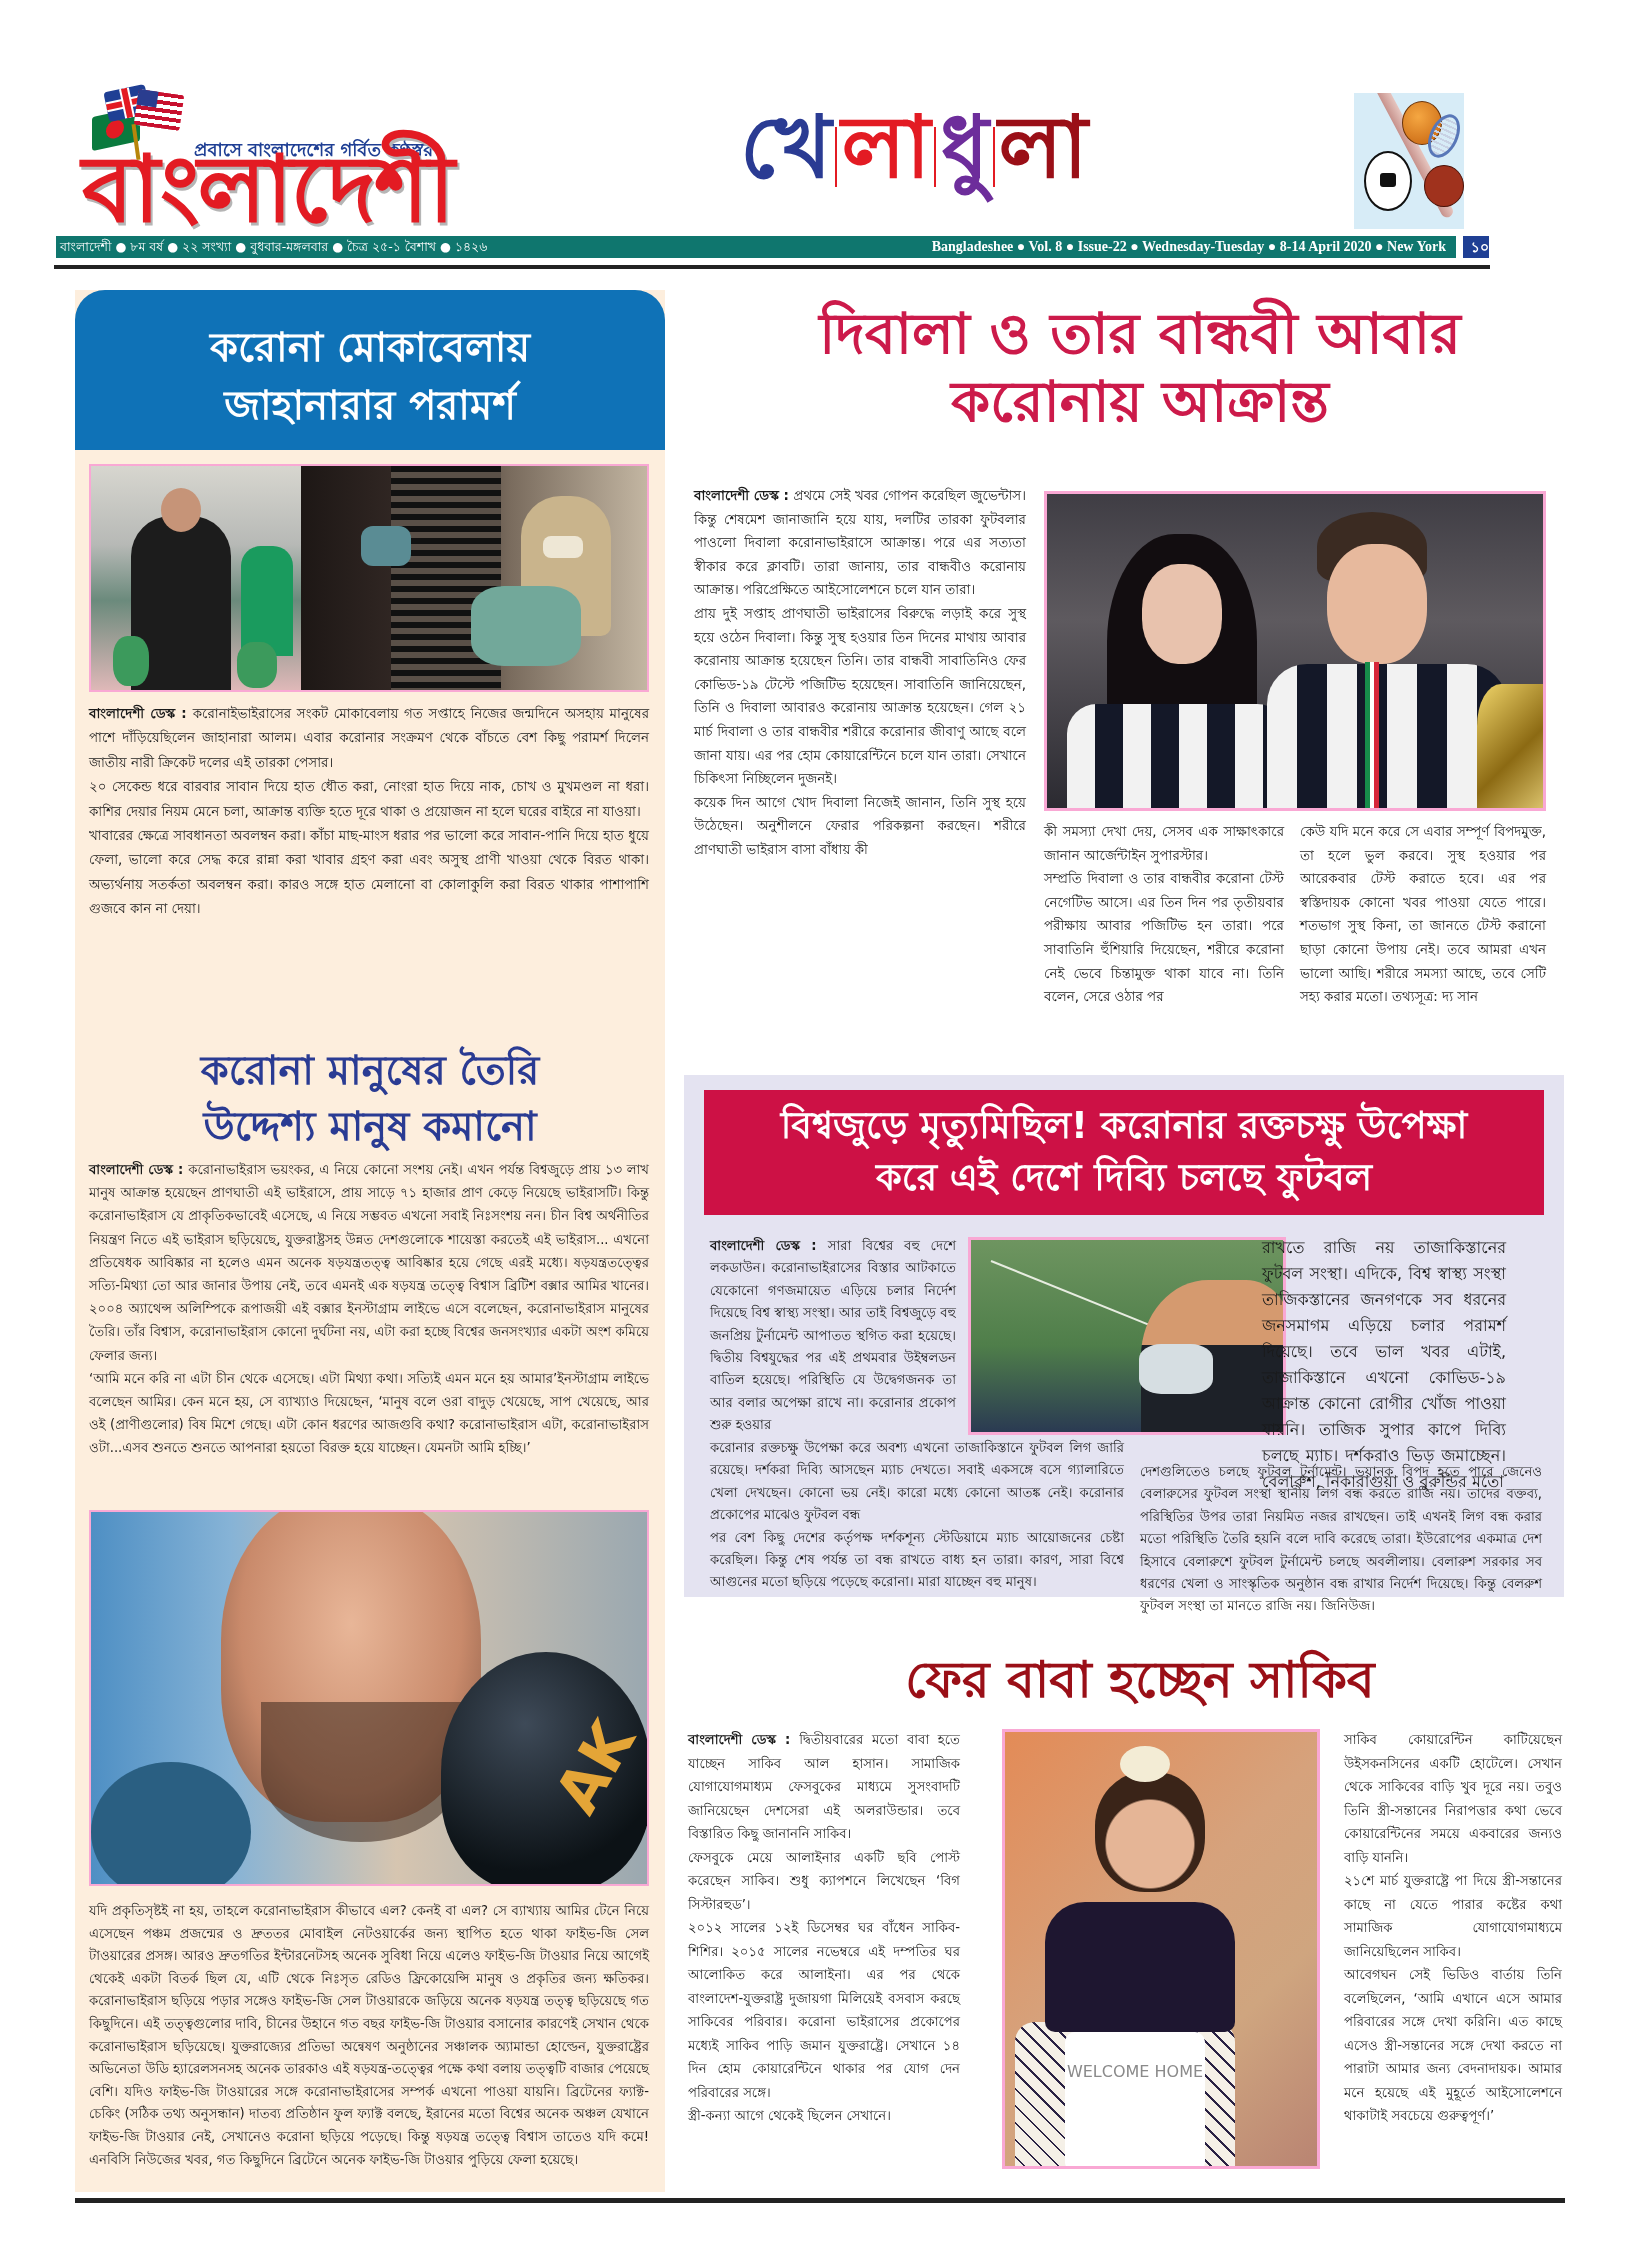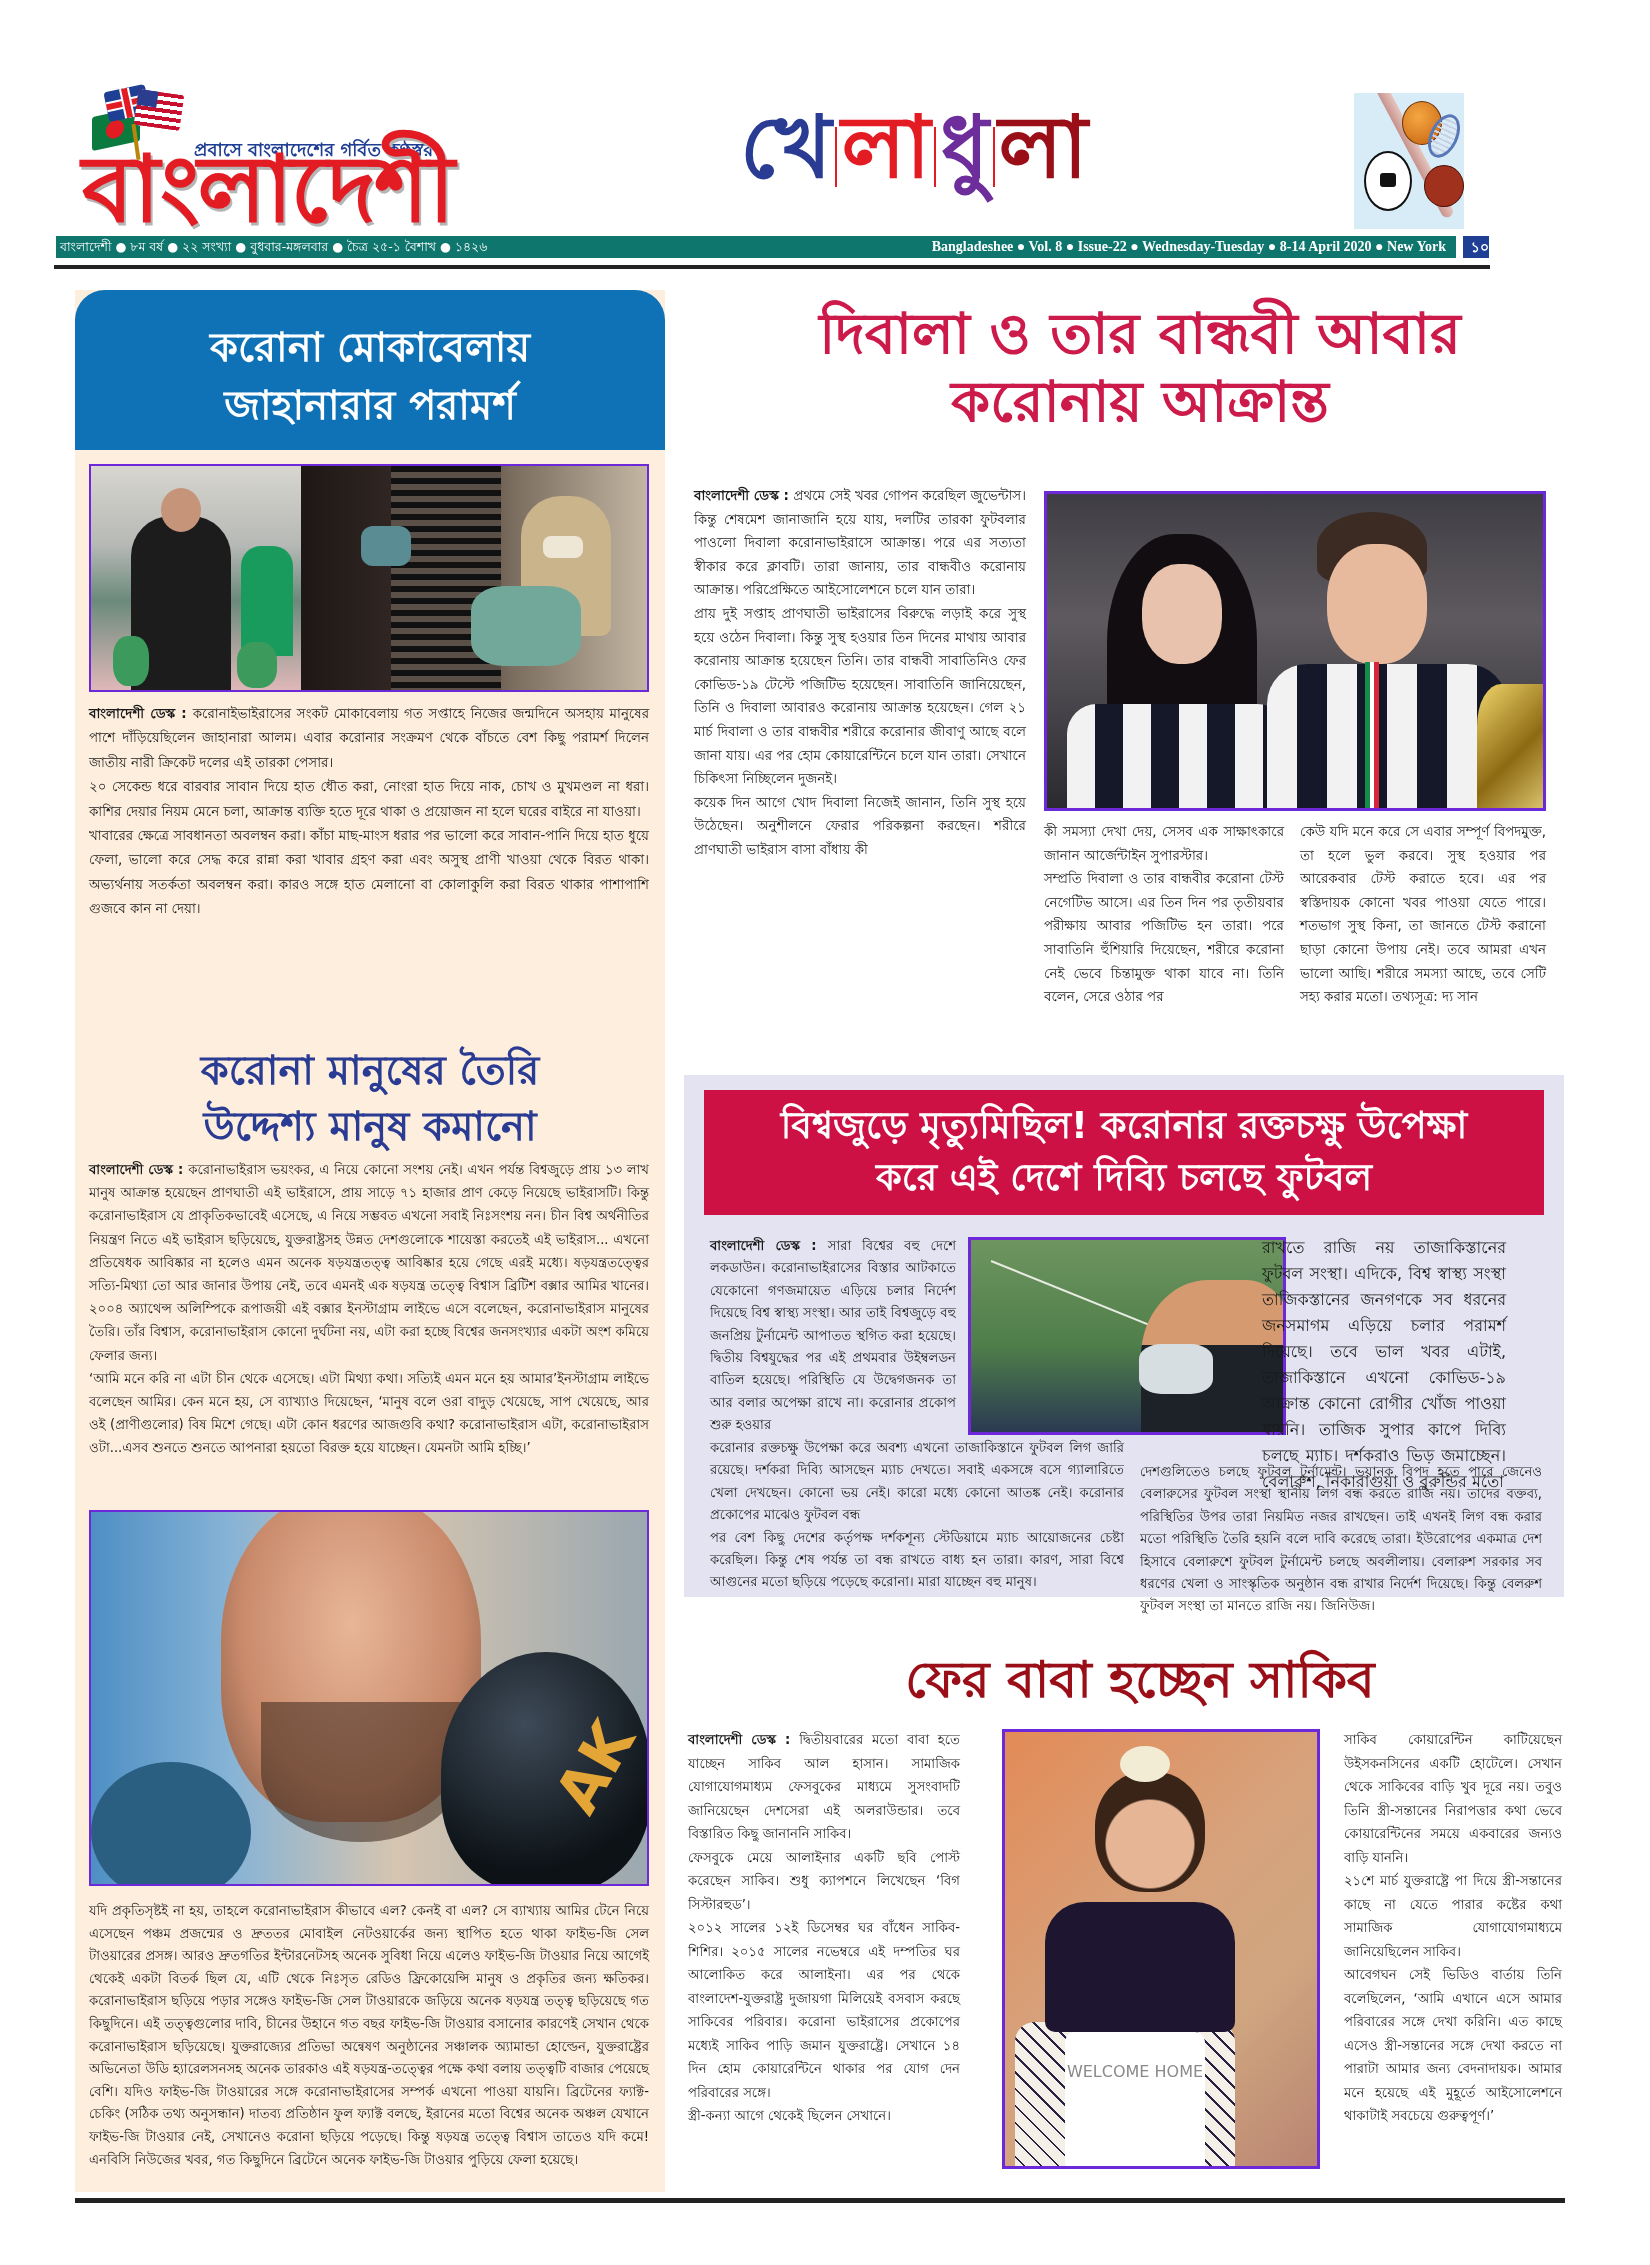--- a/index.html
+++ b/index.html
@@ -36,21 +36,21 @@
 
   .dateline { position: absolute; top: 236px; height: 22px; background: #0f766e; color: #ffffff; font-family: "DejaVu Sans", sans-serif; font-size: 13px; line-height: 22px; white-space: nowrap; }
   .dateline.left { left: 56px; width: 600px; padding-left: 4px; font-size: 12.5px; }
   .dateline.right { left: 656px; width: 800px; text-align: right; padding-right: 10px; font-family: "Liberation Serif", serif; font-weight: bold; font-size: 14px; }
   .page-number { position: absolute; left: 1463px; top: 236px; width: 26px; height: 22px; background: #1f3f94; color: #fff; font-family: "DejaVu Sans", sans-serif; font-weight: bold; font-size: 14px; line-height: 22px; text-align: right; }
   .rule-top { position: absolute; left: 54px; top: 265px; width: 1436px; height: 4px; background: #222; }
 
   
   .left-col { position: absolute; left: 75px; top: 290px; width: 590px; height: 1902px; background: #fdeedd; }
   .blue-head { position: absolute; left: 0; top: 0; width: 590px; height: 160px; background: #0f72b7; border-radius: 30px 30px 0 0; color: #fff; text-align: center; font-family: "DejaVu Sans", sans-serif; font-size: 40px; line-height: 58px; padding-top: 28px; }
-  .photo { position: absolute; border: 2px solid #6d28d9; overflow: hidden; }
+  .photo { position: absolute; border: 2px solid #f9a8d4; overflow: hidden; }
   .photo-jahanara { left: 14px; top: 174px; width: 560px; height: 228px; }
   .jah-left { position: absolute; left: 0; top: 0; width: 210px; height: 100%; background: linear-gradient(180deg, #d7d6cf 0%, #b7b9b6 35%, #6b8a7c 60%, #dfb8b8 100%); }
   .jah-left .fig { position: absolute; left: 40px; top: 50px; width: 100px; height: 178px; background: #1c1c1c; border-radius: 40px 40px 4px 4px; }
   .jah-left .fig::before { content: ""; position: absolute; left: 30px; top: -28px; width: 40px; height: 44px; border-radius: 50%; background: #c69478; }
   .jah-left .bag1 { position: absolute; left: 22px; top: 170px; width: 36px; height: 50px; border-radius: 40%; background: #3c9a5c; }
   .jah-left .bag2 { position: absolute; left: 146px; top: 176px; width: 40px; height: 46px; border-radius: 40%; background: #3c9a5c; }
   .jah-left .green-sari { position: absolute; left: 150px; top: 80px; width: 52px; height: 110px; background: #1a9b5e; border-radius: 20px 20px 0 0; }
   .jah-right { position: absolute; left: 210px; top: 0; width: 350px; height: 100%; background: linear-gradient(90deg, #1d1715 0%, #3a2e2a 40%, #7a6c5e 60%, #c5b8a4 100%); }
   .jah-right .gate { position: absolute; left: 90px; top: 0; width: 110px; height: 100%; background: repeating-linear-gradient(180deg, #111 0 6px, #5a5048 6px 12px); }
   .jah-right .mask { position: absolute; left: 60px; top: 60px; width: 50px; height: 40px; border-radius: 12px; background: #5a8c94; }

